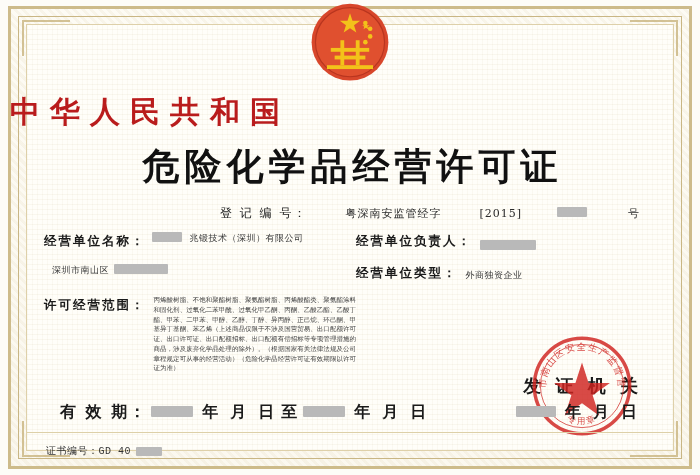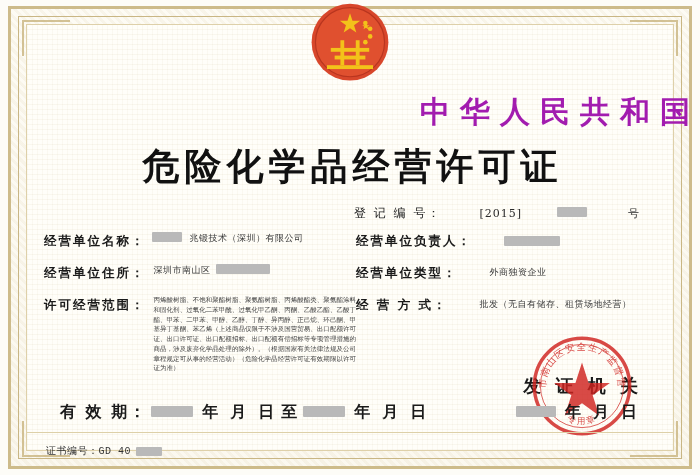--- a/index.html
+++ b/index.html
@@ -68,26 +68,26 @@
     left: 50%;
     transform: translateX(-50%);
     top: -2px;
     width: 96px; height: 96px;
   }
 
   
   .title-country {
     position: absolute;
     top: 92px; left: 0; right: 0;
-    text-align: right;
+    text-align: left;
     font-family: "DejaVu Serif", serif;
     font-weight: bold;
     font-size: 30px;
     letter-spacing: 10px;
-    color: #a21caf;
+    color: #b91c1c;
     text-indent: 10px;
   }
   .title-main {
     position: absolute;
     top: 142px; left: 0; right: 0;
     text-align: center;
     font-family: "DejaVu Serif", serif;
     font-weight: bold;
     font-size: 37px;
     letter-spacing: 5px;
@@ -128,21 +128,21 @@
     left: 44px;
     top: 232px;
     width: 612px;
   }
   .field-row {
     display: flex;
     align-items: flex-start;
     margin-bottom: 14px;
   }
   .col-left { width: 312px; display: flex; align-items: flex-start; }
-  .col-right { flex: 1; display: flex; align-items: center; gap: 24px; }
+  .col-right { flex: 1; display: flex; align-items: flex-end; }
   .f-label {
     font-family: "DejaVu Serif", serif;
     font-size: 12.5px;
     font-weight: bold;
     color: #1a1a1a;
     letter-spacing: 2px;
     white-space: nowrap;
     padding-top: 1px;
   }
   .f-value {
@@ -263,20 +263,21 @@
     <rect x="40" y="44" width="4" height="26" fill="#f3c21a"></rect>
     <rect x="56" y="44" width="4" height="26" fill="#f3c21a"></rect>
     <rect x="26" y="70" width="48" height="4" fill="#f3c21a"></rect>
   </svg>
 
   <div class="title-country">中华人民共和国</div>
   <div class="title-main">危险化学品经营许可证</div>
 
   <div class="reg-line">
     <span class="reg-label">登 记 编 号：</span>
+    <span class="reg-value">粤深南安监管经字</span>
     <span class="reg-value">[2015]</span>
     <span class="redact" style="width:30px;height:10px;margin:0 3px;"></span>
     <span class="reg-value">号</span>
   </div>
 
   <div class="fields">
 
     <div class="field-row">
       <div class="col-left">
         <span class="f-label">经营单位名称：</span>
@@ -284,38 +285,33 @@
         <span class="f-value blur">兆锻技术（深圳）有限公司</span>
       </div>
       <div class="col-right">
         <span class="f-label">经营单位负责人：</span>
         <span class="redact" style="width:56px;height:10px;margin-left:8px;"></span>
       </div>
     </div>
 
     <div class="field-row">
       <div class="col-left">
-        <span class="f-label">经营单位住所：</span>
         <span class="f-value blur">深圳市南山区</span>
         <span class="redact" style="width:54px;height:10px;margin-left:5px;"></span>
       </div>
       <div class="col-right">
         <span class="f-label">经营单位类型：</span>
         <span class="f-value blur">外商独资企业</span>
       </div>
     </div>
 
     <div class="field-row">
       <div class="col-left">
         <span class="f-label">许可经营范围：</span>
         <span class="scope-text">丙烯酸树脂、不饱和聚酯树脂、聚氨酯树脂、丙烯酸酯类、聚氨酯涂料和固化剂、过氧化二苯甲酰、过氧化甲乙酮、丙酮、乙酸乙酯、乙酸丁酯、甲苯、二甲苯、甲醇、乙醇、丁醇、异丙醇、正己烷、环己酮、甲基异丁基酮、苯乙烯（上述商品仅限于不涉及国营贸易、出口配额许可证、出口许可证、出口配额招标、出口配额有偿招标等专项管理措施的商品，涉及废弃化学品处理的除外）。（根据国家有关法律法规及公司章程规定可从事的经营活动）（危险化学品经营许可证有效期限以许可证为准）</span>
-      </div>
-      <div class="col-right">
-        <span class="f-label">经 营 方 式：</span>
-        <span class="f-value blur">批发（无自有储存、租赁场地经营）</span>
       </div>
     </div>
 
   </div>
 
   <div class="issuer">
     <span>发 证 机 关</span>
   </div>
 
   <svg class="seal" viewBox="0 0 120 120">

